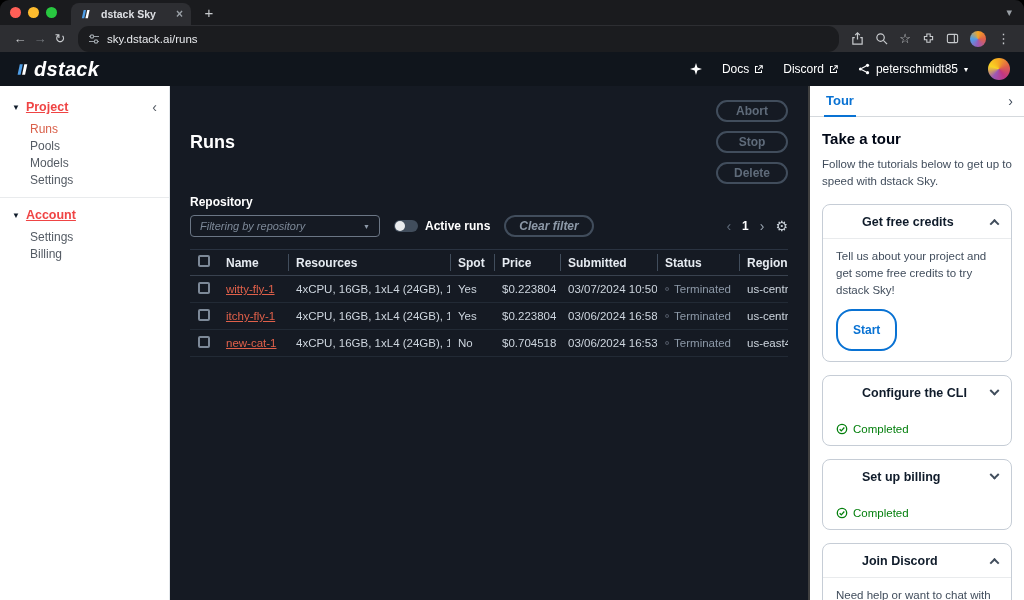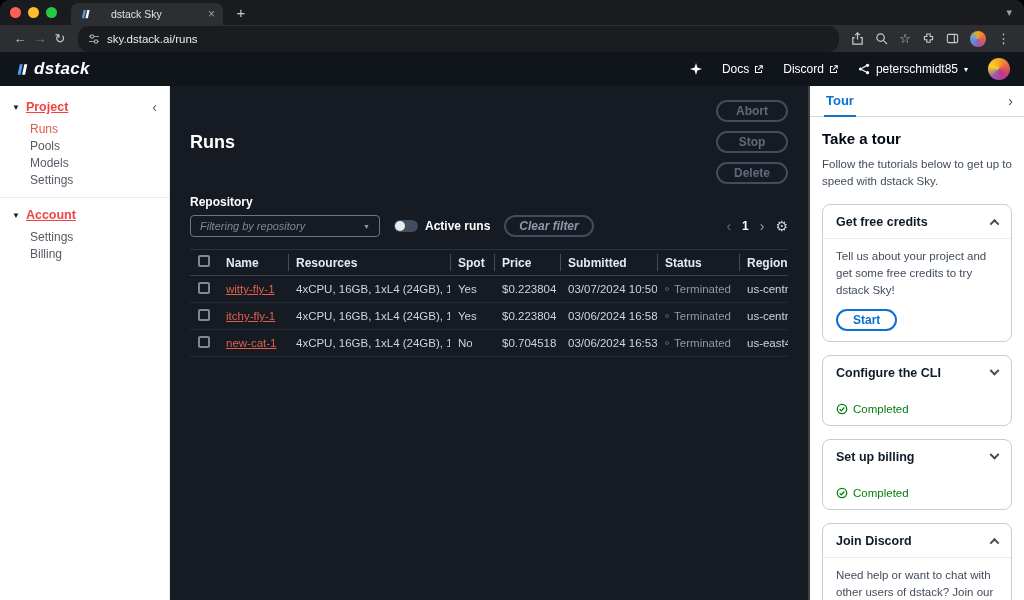--- a/index.html
+++ b/index.html
@@ -5,39 +5,39 @@
   * { box-sizing: border-box; margin: 0; padding: 0; }
   html,body { width:1024px; height:600px; overflow:hidden; }
   body { font-family:"Liberation Sans", sans-serif; background:#000; }
   .window { width:1024px; height:600px; display:flex; flex-direction:column; border-radius:9px 9px 0 0; overflow:hidden; }
 
   
   .tabstrip { height:25px; background:#1a1b1e; display:flex; align-items:flex-end; padding:0 10px; flex-shrink:0; }
   .traffic { display:flex; gap:7px; align-items:center; align-self:center; margin-right:14px; }
   .light { width:11px; height:11px; border-radius:50%; }
   .light.red { background:#ff5f57; } .light.yellow { background:#febc2e; } .light.green { background:#28c840; }
-  .tab { height:22px; width:152px; background:#2d2e32; border-radius:8px 8px 0 0; display:flex; align-items:center; padding:0 8px; gap:20px; }
+  .tab { height:22px; width:120px; background:#2d2e32; border-radius:8px 8px 0 0; display:flex; align-items:center; padding:0 8px; gap:10px;font-weight:bold; }
   .tab-title { flex:1; font-size:10.5px; color:#dfe1e5; white-space:nowrap; overflow:hidden; }
   .tab-close { font-size:12px; color:#9aa0a6; cursor:default; }
   .newtab { align-self:center; margin-left:8px; font-size:15px; color:#c7cacd; width:20px; text-align:center; }
   .strip-right { margin-left:auto; align-self:center; color:#9aa0a6; font-size:11px; padding-right:2px; }
 
   .toolbar { height:27px; background:#2d2e32; display:flex; align-items:center; padding:0 10px; flex-shrink:0; }
   .nav-ic { width:20px; text-align:center; font-size:13px; color:#c7cacd; }
   .nav-ic.dim { color:#74787d; }
   .omnibox { flex:1; height:21px; background:#1b1c1f; border-radius:11px; display:flex; align-items:center; padding:13px 10px; gap:7px; margin:0 8px; }
   .url { color:#e8eaed; font-size:11.5px; }
   .tb-icons { display:flex; align-items:center; gap:11px; padding:0 4px; }
   .tb-ic { display:flex; align-items:center; color:#c7cacd; font-size:13px; }
   .mini-avatar { width:16px; height:16px; border-radius:50%; background:conic-gradient(#f5a623,#e0604a,#9b59b6,#4f9fe8,#f5a623); }
 
   
   .app-header { height:34px; background:#10151c; display:flex; align-items:center; padding:0 14px; flex-shrink:0; }
   .logo { display:flex; align-items:center; gap:5px; }
-  .logo-text { color:#fff; font-size:17px; font-weight:bold; font-style:italic; letter-spacing:.3px; }
+  .logo-text { color:#fff; font-size:20px; font-weight:bold; font-style:italic; letter-spacing:.3px; }
   .hdr-right { margin-left:auto; display:flex; align-items:center; gap:20px; }
   .hdr-link { display:flex; align-items:center; gap:5px; color:#fff; font-size:12px; }
   .hdr-user { display:flex; align-items:center; gap:6px; color:#fff; font-size:12px; }
   .caret { font-size:8px; color:#fff; }
   .avatar { width:22px; height:22px; border-radius:50%; background:conic-gradient(#f5a623,#e0604a,#c13584,#9b59b6,#f9d423,#f5a623); }
 
   
   .app-body { flex:1; display:flex; min-height:0; }
 
   
@@ -84,27 +84,27 @@
   
   .help-panel { width:216px; background:#fff; flex-shrink:0; display:flex; flex-direction:column; border-left:2px solid #404040; }
   .hp-tabs { height:31px; display:flex; align-items:center; border-bottom:1px solid #d5d9dd; padding-left:14px; flex-shrink:0; }
   .hp-tab { height:31px; display:flex; align-items:center; color:#0972d3; font-weight:bold; font-size:13px; border-bottom:2px solid #0972d3; padding:0 2px; }
   .hp-collapse { margin-left:auto; padding:0 11px; color:#414d5c; font-size:14px; }
   .hp-body { padding:13px 12px; overflow:hidden; }
   .hp-title { font-size:15px; font-weight:bold; color:#000716; margin-bottom:9px; }
   .hp-desc { font-size:11.5px; color:#414d5c; line-height:1.45; margin-bottom:15px; }
   .card { border:1px solid #c6cdd6; border-radius:8px; padding:10px 13px; margin-bottom:13px; }
   .card-head { display:flex; align-items:center; }
-  .card-title { font-weight:bold; font-size:12.5px; color:#0f1b2a; }
+  .card-title { font-weight:bold; font-size:12.5px; color:#0f1b2a;margin-left:26px; }
   .chev { margin-left:auto; width:7px; height:7px; border-right:2px solid #414d5c; border-bottom:2px solid #414d5c; }
   .chev.up { transform:rotate(-135deg) translate(-1px,-1px); }
   .chev.down { transform:rotate(45deg) translate(-2px,-2px); }
   .card-divider { height:1px; background:#e9ebed; margin:9px -13px 9px; }
   .card-body { font-size:11.5px; color:#414d5c; line-height:1.45; margin-bottom:11px; }
-  .start-btn { background:#fff; border:2px solid #0972d3; color:#0972d3; border-radius:16px; padding:2px 15px; font-weight:bold; font-size:12px; font-family:inherit; }
+  .start-btn { background:#fff; border:2px solid #0972d3; color:#0972d3; border-radius:16px; padding:12px 15px; font-weight:bold; font-size:12px; font-family:inherit; }
   .completed { display:flex; align-items:center; gap:5px; margin-top:23px; color:#037f0c; font-size:11.5px; }
 </style>
 </head>
 <body>
 
 <div class="window">
 
   <div class="tabstrip">
     <div class="traffic">
       <span class="light red"></span>

